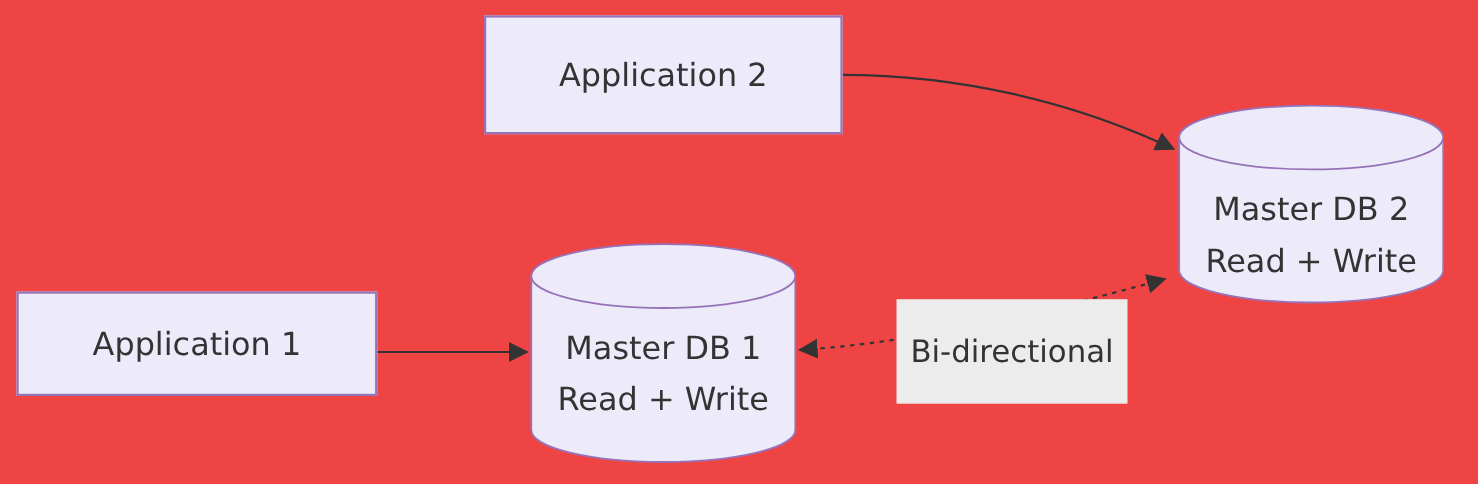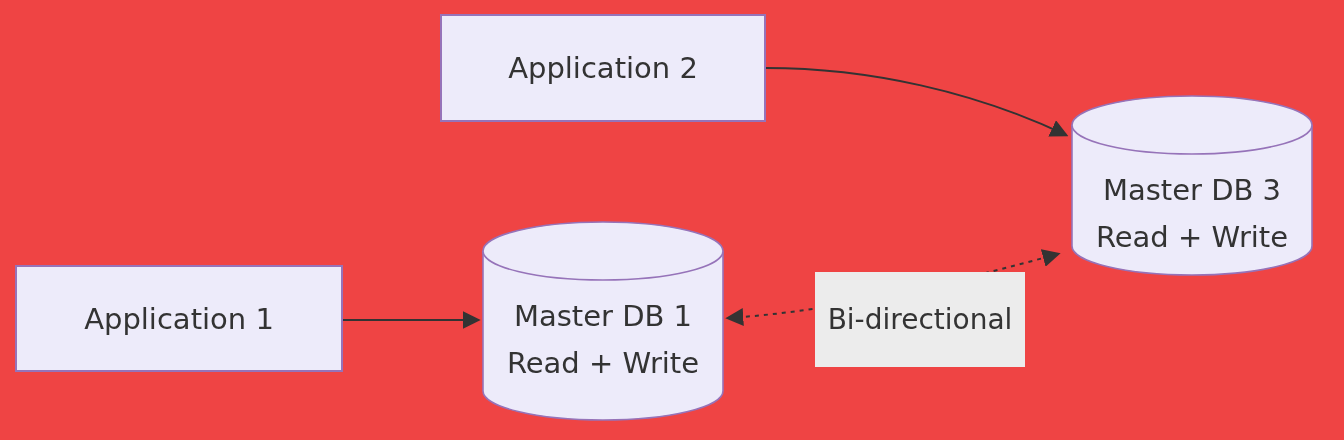--- a/index.html
+++ b/index.html
@@ -116,31 +116,31 @@
 
     <path class="edge-line" d="M766,68 C870,68 975,92 1066,135" marker-end="url(#arrow)"></path>
 
     <path class="edge-line dashed" d="M728,318 C840,311 955,282 1058,254" marker-start="url(#arrow)" marker-end="url(#arrow)"></path>
   </svg>
 
   <div class="app-box" style="left:440px; top:14px; width:326px; height:108px;">
     <span>Application 2</span>
   </div>
 
-  <div class="app-box" style="left:15px; top:265px; width:328px; height:107px;">
+  <div class="app-box" style="left:15px; top:265px; width:328px; height:95px;">
     <span>Application 1</span>
   </div>
 
   <div class="db-label" style="left:483px; top:292px; width:240px; height:95px;">
     <span>Master DB 1</span>
     <span>Read + Write</span>
   </div>
 
   <div class="db-label" style="left:1072px; top:166px; width:240px; height:95px;">
-    <span>Master DB 3</span>
+    <span>Master DB 2</span>
     <span>Read + Write</span>
   </div>
 
   <div class="edge-label" style="left:815px; top:272px; width:210px; height:95px;">
     <span>Bi-directional</span>
   </div>
 
 
 </div>
 

